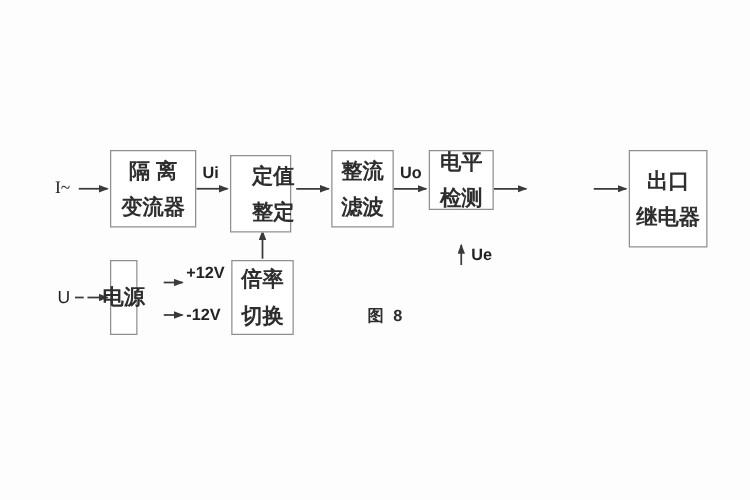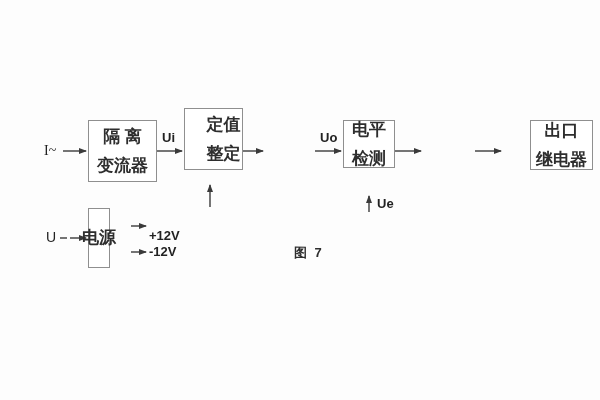--- a/index.html
+++ b/index.html
@@ -58,40 +58,48 @@
       <line x1="131" y1="252" x2="146" y2="252" marker-end="url(#ah)"></line>
       <line x1="210" y1="207" x2="210" y2="185" marker-end="url(#ah)"></line>
       <line x1="369" y1="212" x2="369" y2="196" marker-end="url(#ah)"></line>
     </g>
   </svg>
 
   <div class="box" style="left:88px;top:120px;width:69px;height:62px;">
     <span>隔 离</span>
     <span>变流器</span>
   </div>
-  <div class="box" style="left:184px;top:108px;width:59px;height:62px;padding-left:20px;">
+  <div class="box" style="left:184px;top:124px;width:49px;height:62px;padding-left:20px;">
     <span>定值</span>
     <span>整定</span>
+  </div>
+  <div class="box" style="left:265px;top:120px;width:50px;height:62px;">
+    <span>整流</span>
+    <span>滤波</span>
   </div>
   <div class="box" style="left:343px;top:120px;width:52px;height:48px;">
     <span>电平</span>
     <span>检测</span>
   </div>
-  <div class="box" style="left:503px;top:120px;width:63px;height:50px;margin-left:27px;">
+  <div class="box" style="left:503px;top:120px;width:63px;height:78px;">
     <span>出口</span>
     <span>继电器</span>
   </div>
 
   <div class="box" style="left:88px;top:208px;width:22px;height:60px;">
     <span>电源</span>
   </div>
+  <div class="box" style="left:185px;top:208px;width:50px;height:60px;">
+    <span>倍率</span>
+    <span>切换</span>
+  </div>
 
   <div class="lbl serif" style="left:44px;top:144px;">I~</div>
   <div class="lbl" style="left:46px;top:230px;font-size:14px;">U</div>
   <div class="lbl sig" style="left:162px;top:131px;">Ui</div>
   <div class="lbl sig" style="left:320px;top:131px;">Uo</div>
   <div class="lbl sig" style="left:377px;top:197px;">Ue</div>
-  <div class="lbl sig" style="left:149px;top:229px;">+12V</div>
+  <div class="lbl sig" style="left:149px;top:211px;">+12V</div>
   <div class="lbl sig" style="left:149px;top:245px;">-12V</div>
 
-  <div class="lbl caption" style="left:294px;top:246px;">图 7</div>
+  <div class="lbl caption" style="left:294px;top:246px;">图 8</div>
 
 </div>
 
 </body></html>

